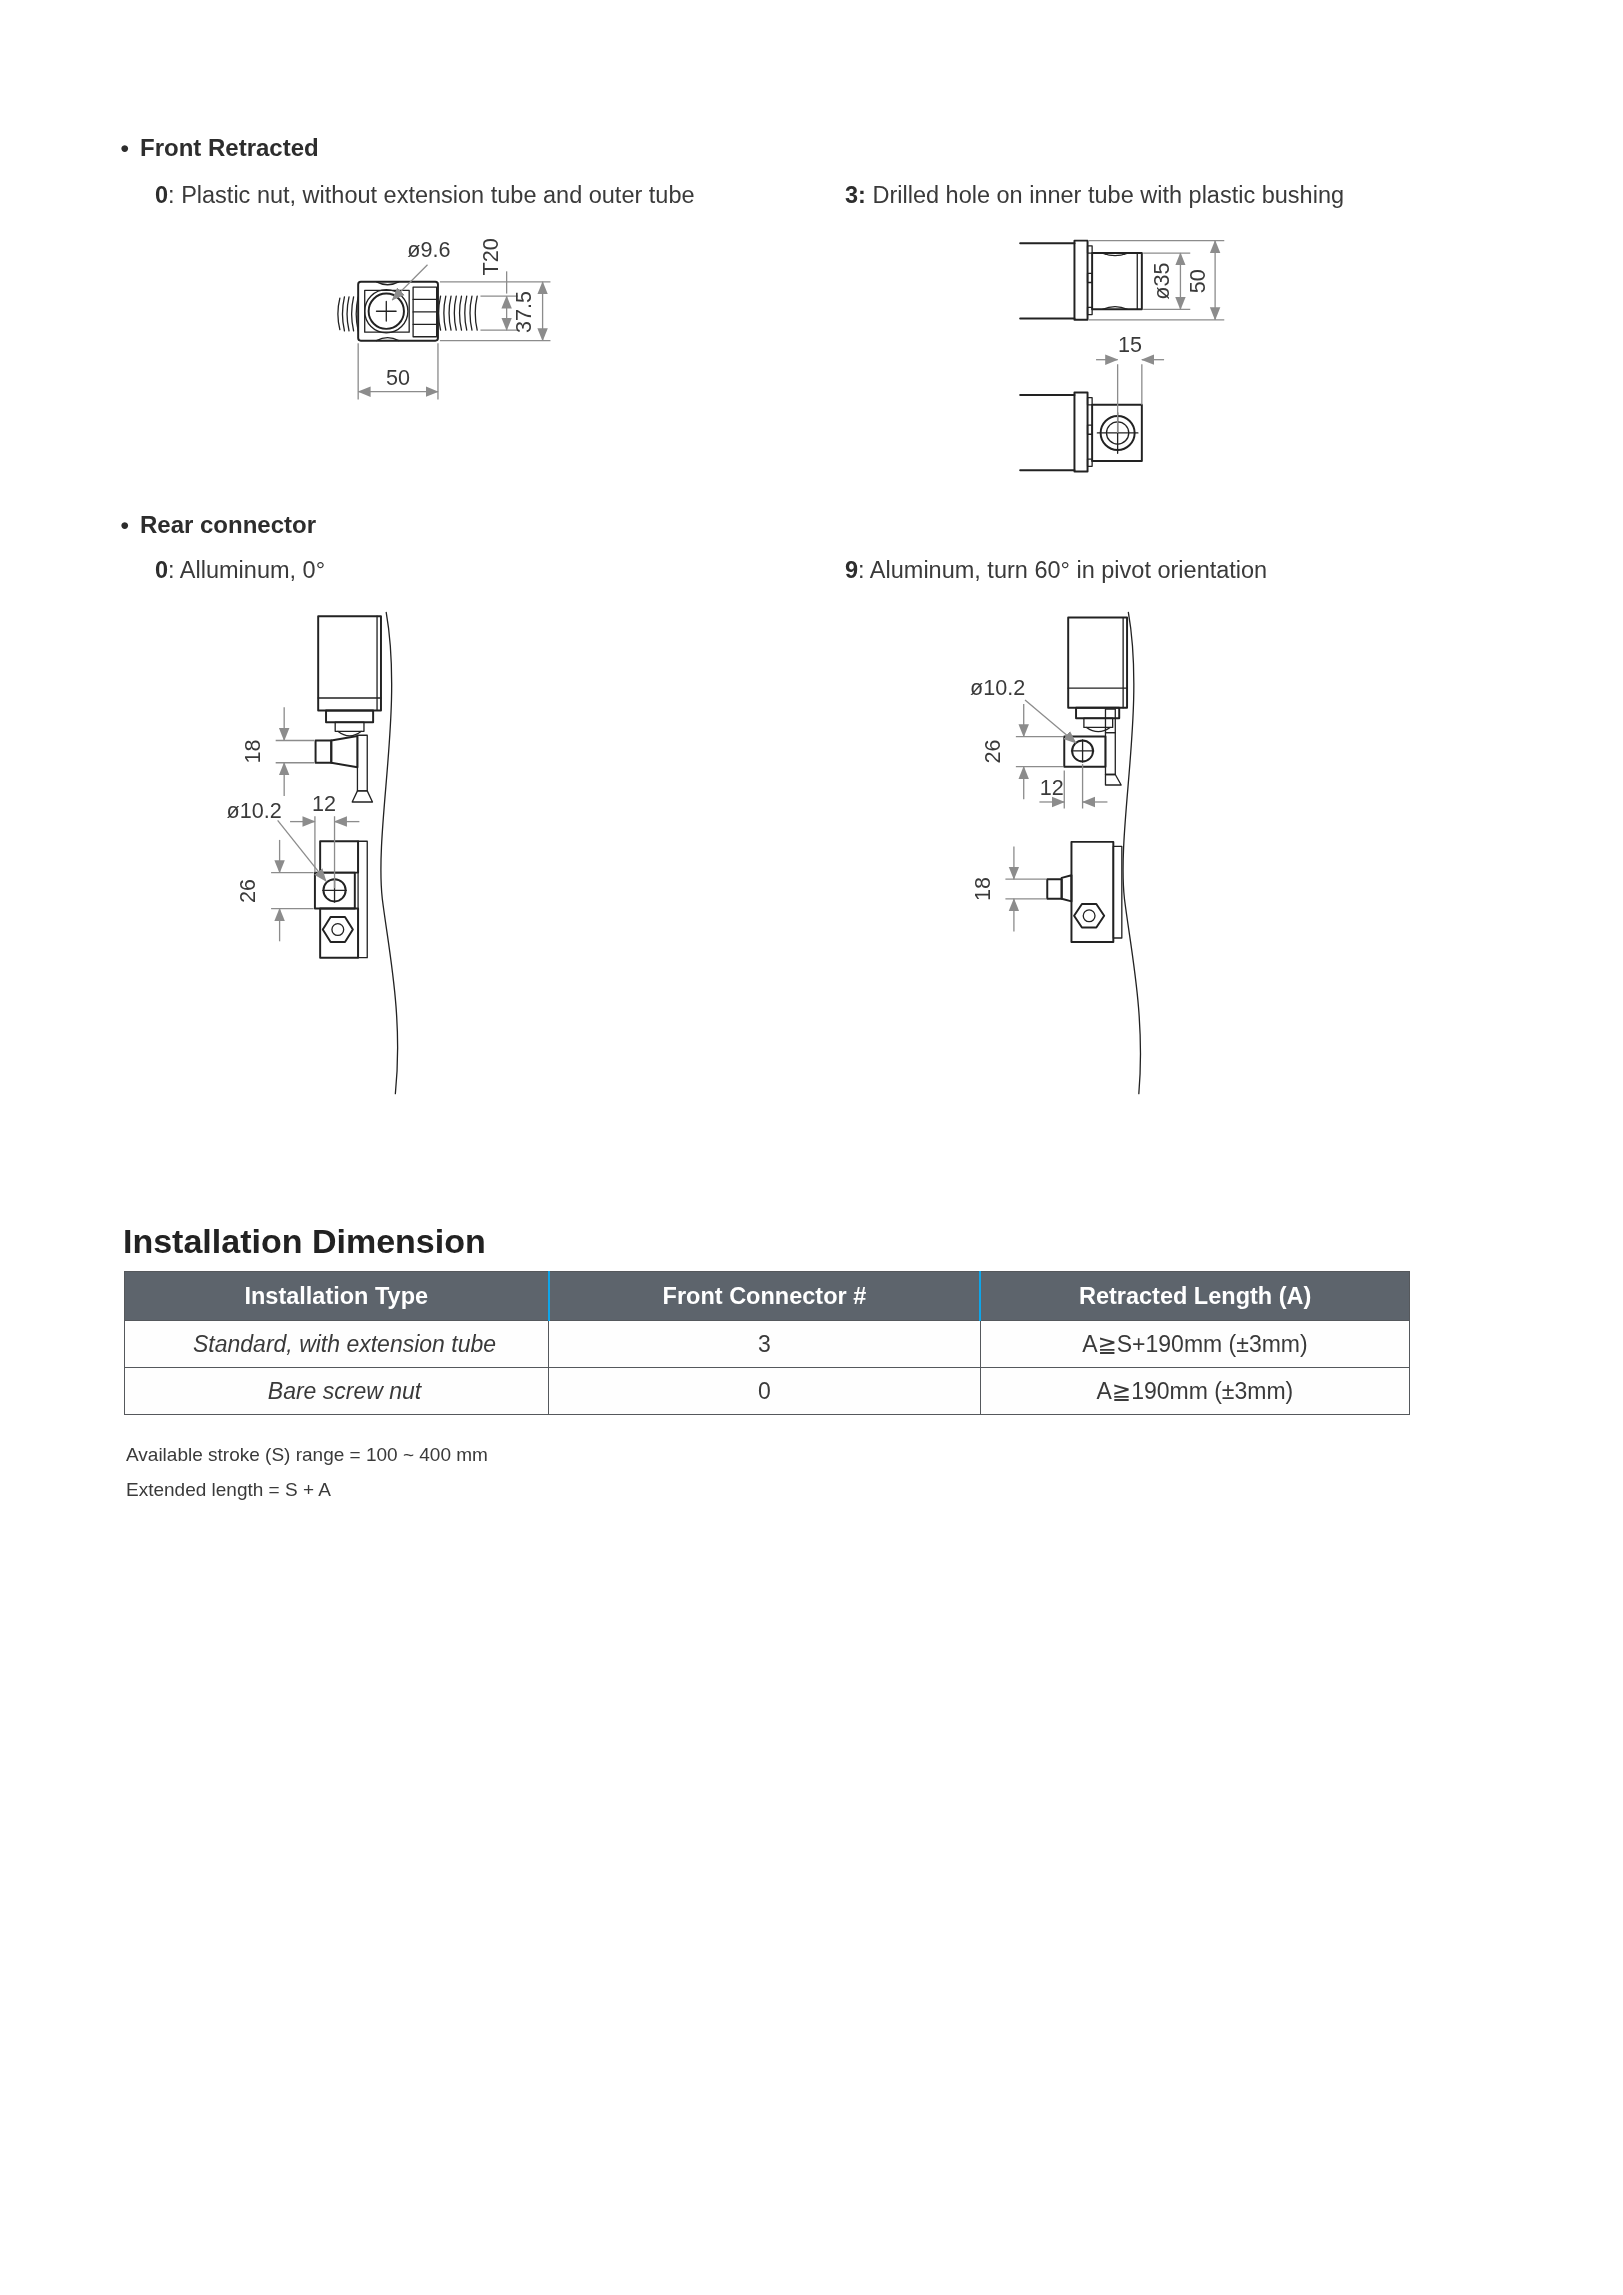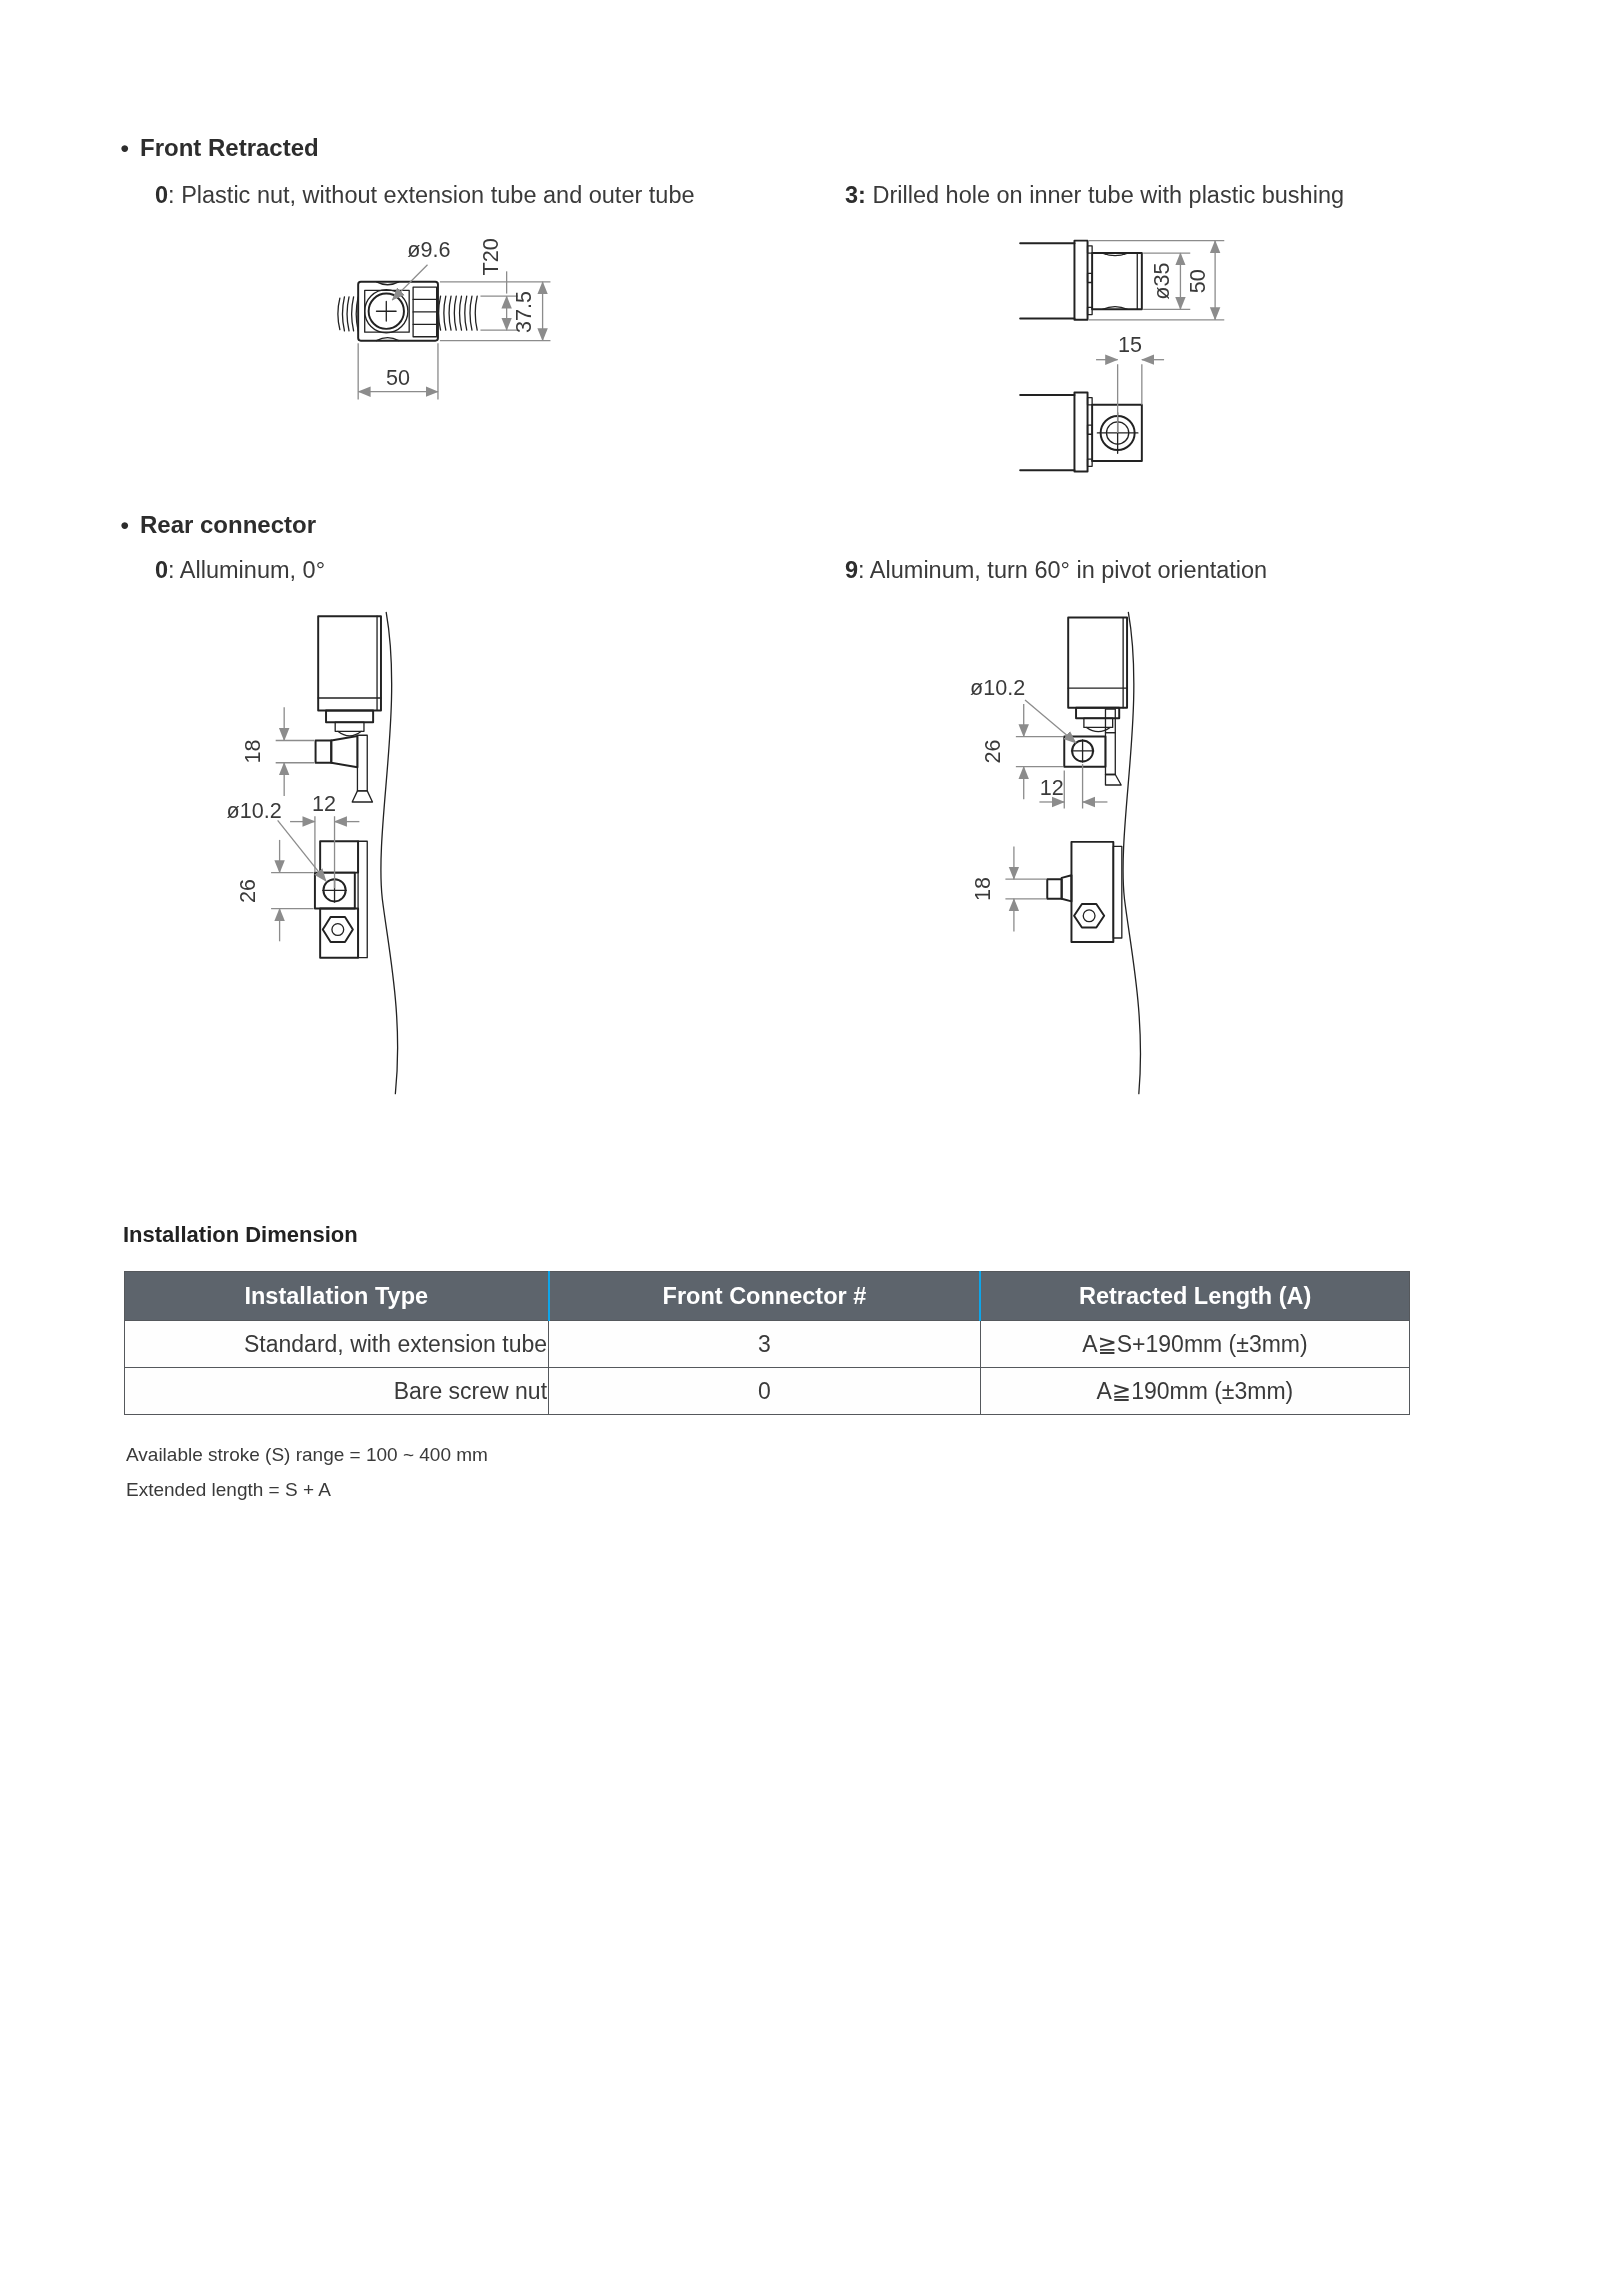--- a/index.html
+++ b/index.html
@@ -12,40 +12,40 @@
     color: #3a3a3a;
   }
   .abs { position: absolute; }
   .section-heading {
     font-size: 24px; font-weight: bold; color: #2d2d2d;
     display: flex; align-items: center; gap: 10.5px;
   }
   .bullet { font-size: 15.7px; color: #2d2d2d; line-height: 1; }
   .subtitle { font-size: 23.5px; color: #3a3a3a; }
   .subtitle .code { font-weight: bold; color: #2d2d2d; }
-  .install-heading { font-size: 22px; font-weight: bold; color: #222; }
+  .install-heading { font-size: 34px; font-weight: bold; color: #222; }
   .dim-table {
     border-collapse: collapse; table-layout: fixed;
     width: 1286px;
     border: 1.3px solid #55585c;
   }
   .dim-table th {
     background: #5d646c; color: #ffffff;
     font-size: 23.5px; font-weight: bold;
     height: 46px; text-align: center;
     border-top: 1.3px solid #55585c;
   }
   .dim-table th + th { border-left: 2px solid #0ea5e9; }
   .dim-table td {
     font-size: 23px; color: #3a3a3a;
     height: 44px; text-align: center;
     border: 1.3px solid #55585c;
     background: #fefefe;
   }
-  .dim-table td.left { text-align: right; padding-left: 17px; }
+  .dim-table td.left { text-align: center; padding-left: 17px; font-style: italic; }
   .notes { font-size: 19px; color: #3a3a3a; line-height: 35px; }
   svg text { font-family: "Liberation Sans", "DejaVu Sans", sans-serif; font-size: 33px; fill: #3a3a3a; }
   .part { stroke: #222222; fill: none; stroke-width: 3; stroke-linecap: round; stroke-linejoin: round; }
   .thin { stroke-width: 2; }
   .dims { stroke: #8c8c8c; fill: none; stroke-width: 2; }
 </style>
 </head>
 <body>
 
 <div class="abs section-heading" style="left:120px; top:134px;">

